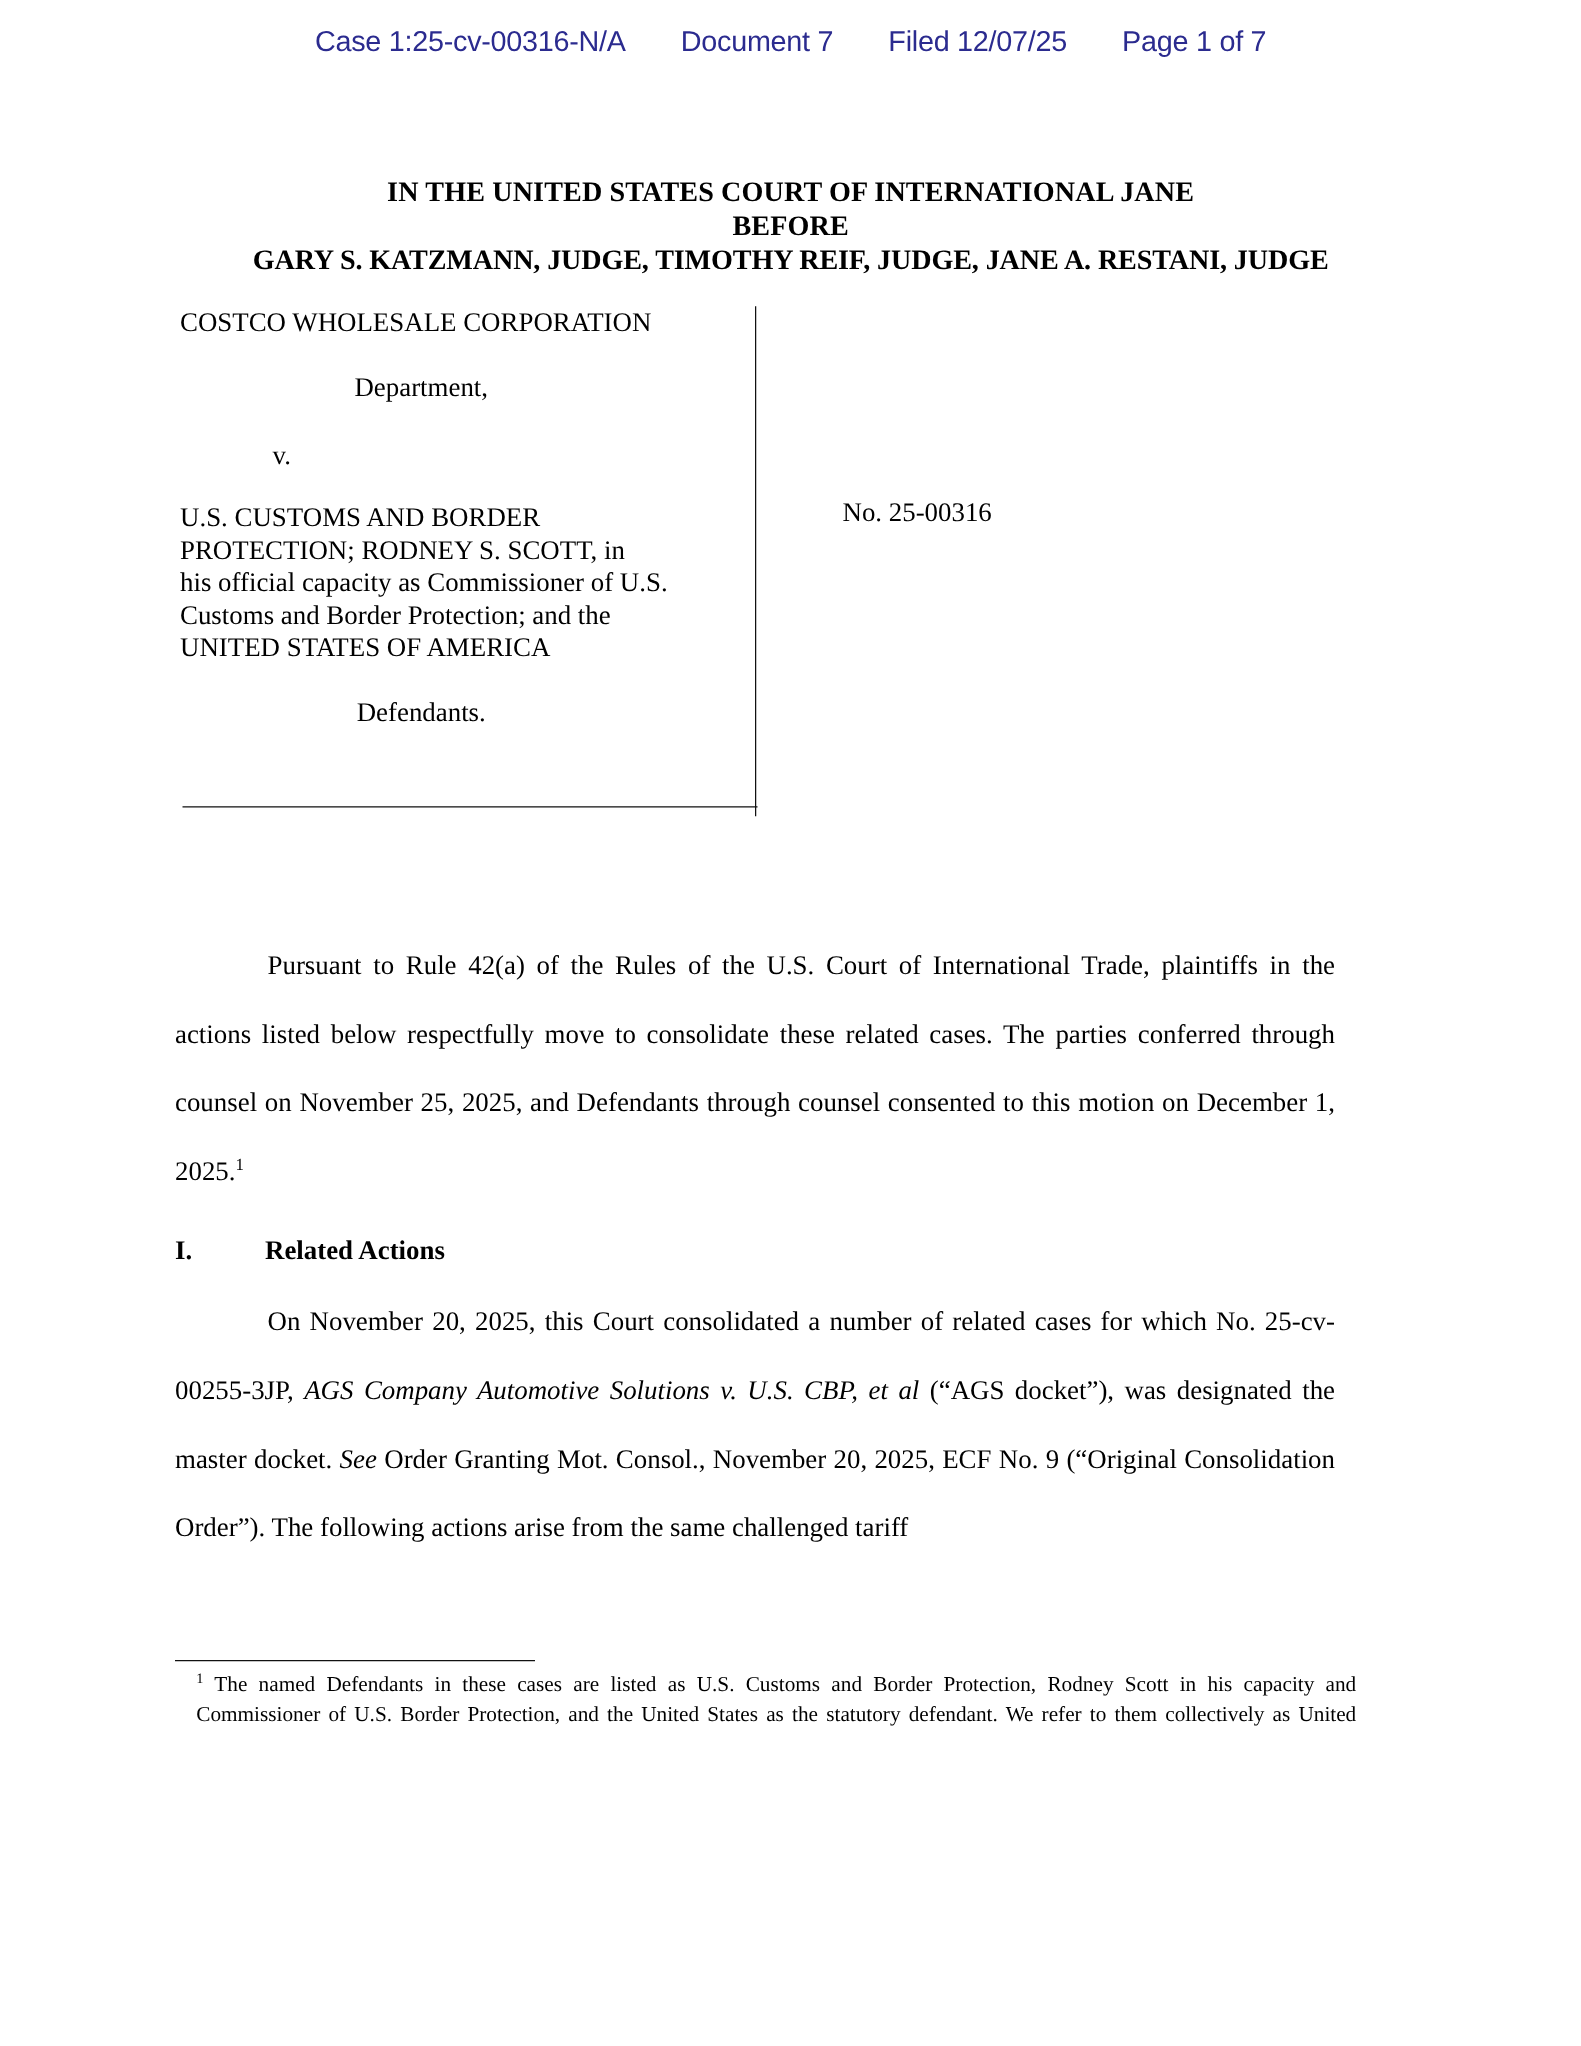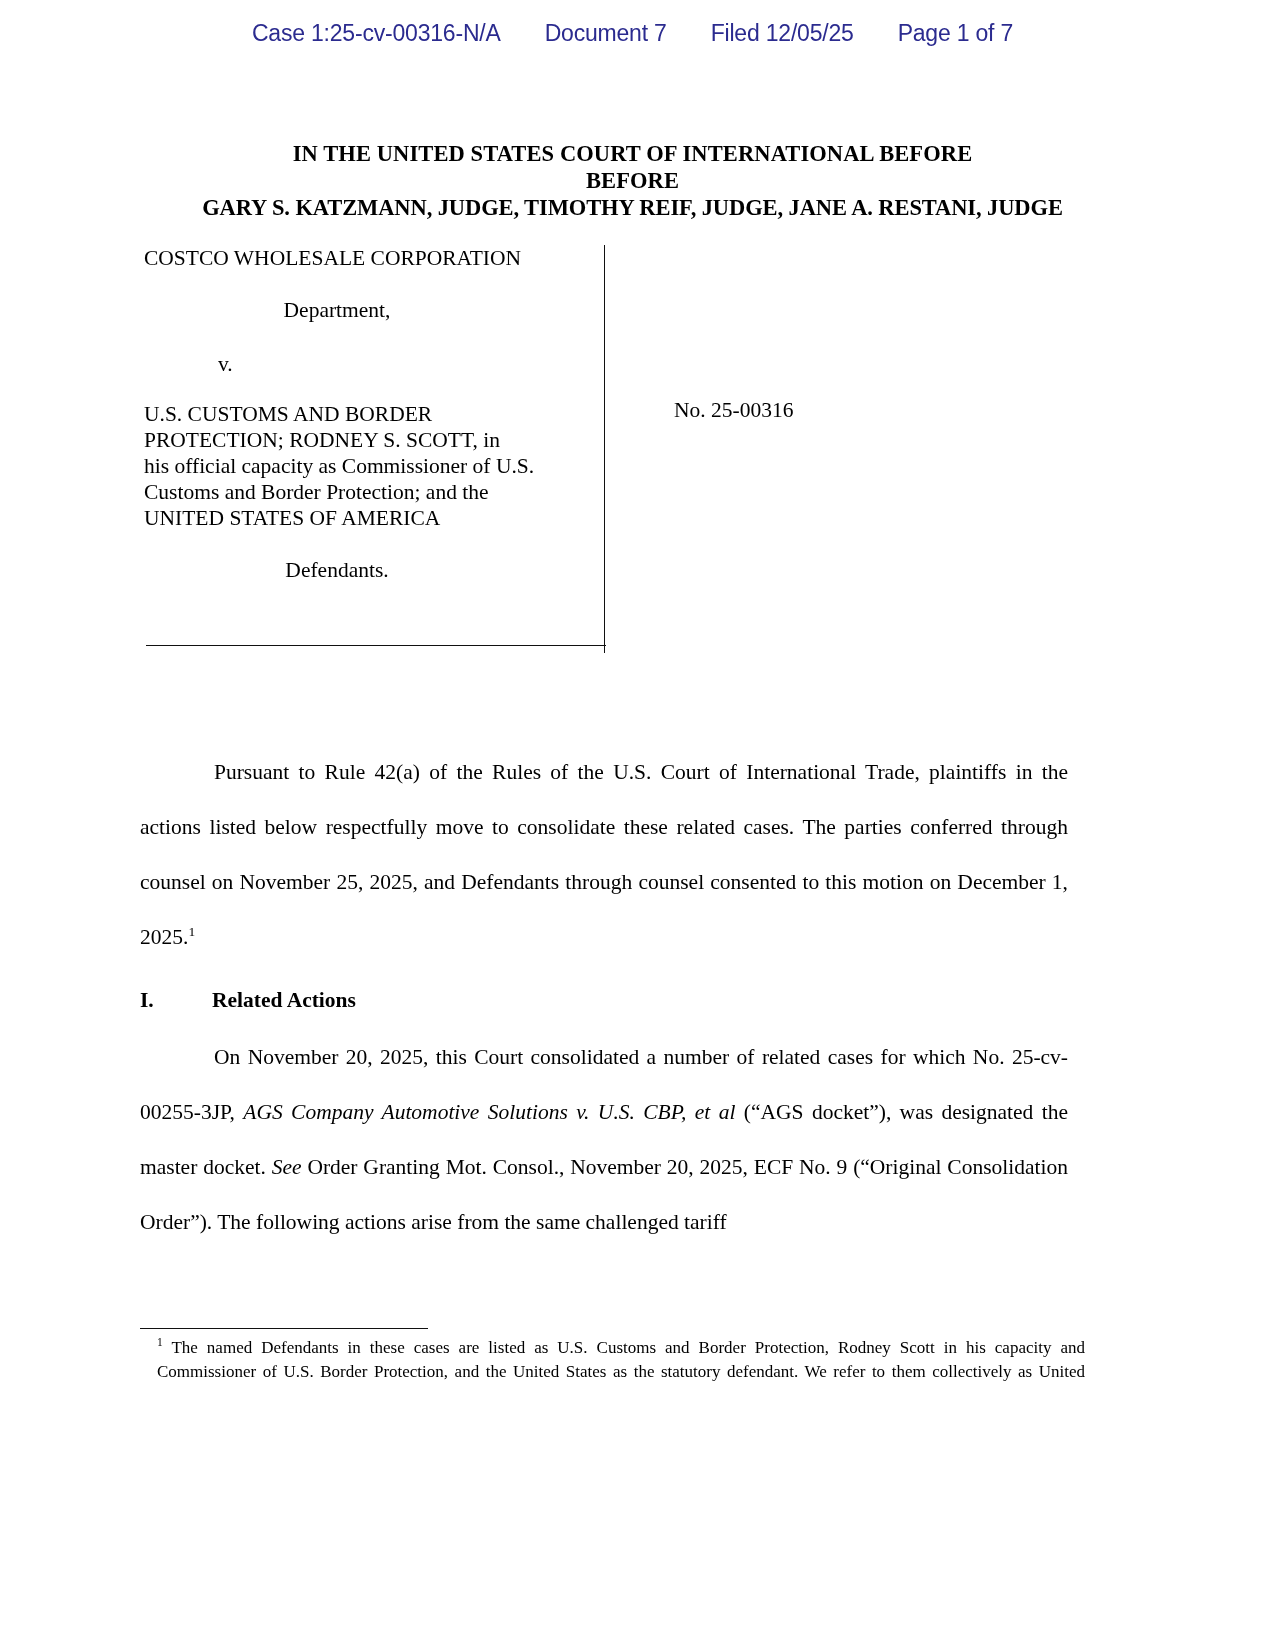--- a/index.html
+++ b/index.html
@@ -172,26 +172,26 @@
   .footnote sup { font-size: 11.5px; }
 </style>
 </head>
 <body>
 
 <div class="page">
 
   <div class="ecf-header">
     <span>Case 1:25-cv-00316-N/A</span>
     <span>Document 7</span>
-    <span>Filed 12/05/25</span>
+    <span>Filed 12/07/25</span>
     <span>Page 1 of 7</span>
   </div>
 
   <div class="court-heading">
-    <div>IN THE UNITED STATES COURT OF INTERNATIONAL BEFORE</div>
+    <div>IN THE UNITED STATES COURT OF INTERNATIONAL JANE</div>
     <div>BEFORE</div>
     <div class="line-judges">GARY S. KATZMANN, JUDGE, TIMOTHY REIF, JUDGE, JANE A. RESTANI, JUDGE</div>
   </div>
 
   <div class="caption">
     <div class="caption-inner">
       <div class="caption-left">
         <div class="party-name">COSTCO WHOLESALE CORPORATION</div>
         <div class="party-role">Department,</div>
         <div class="party-v">v.</div>

